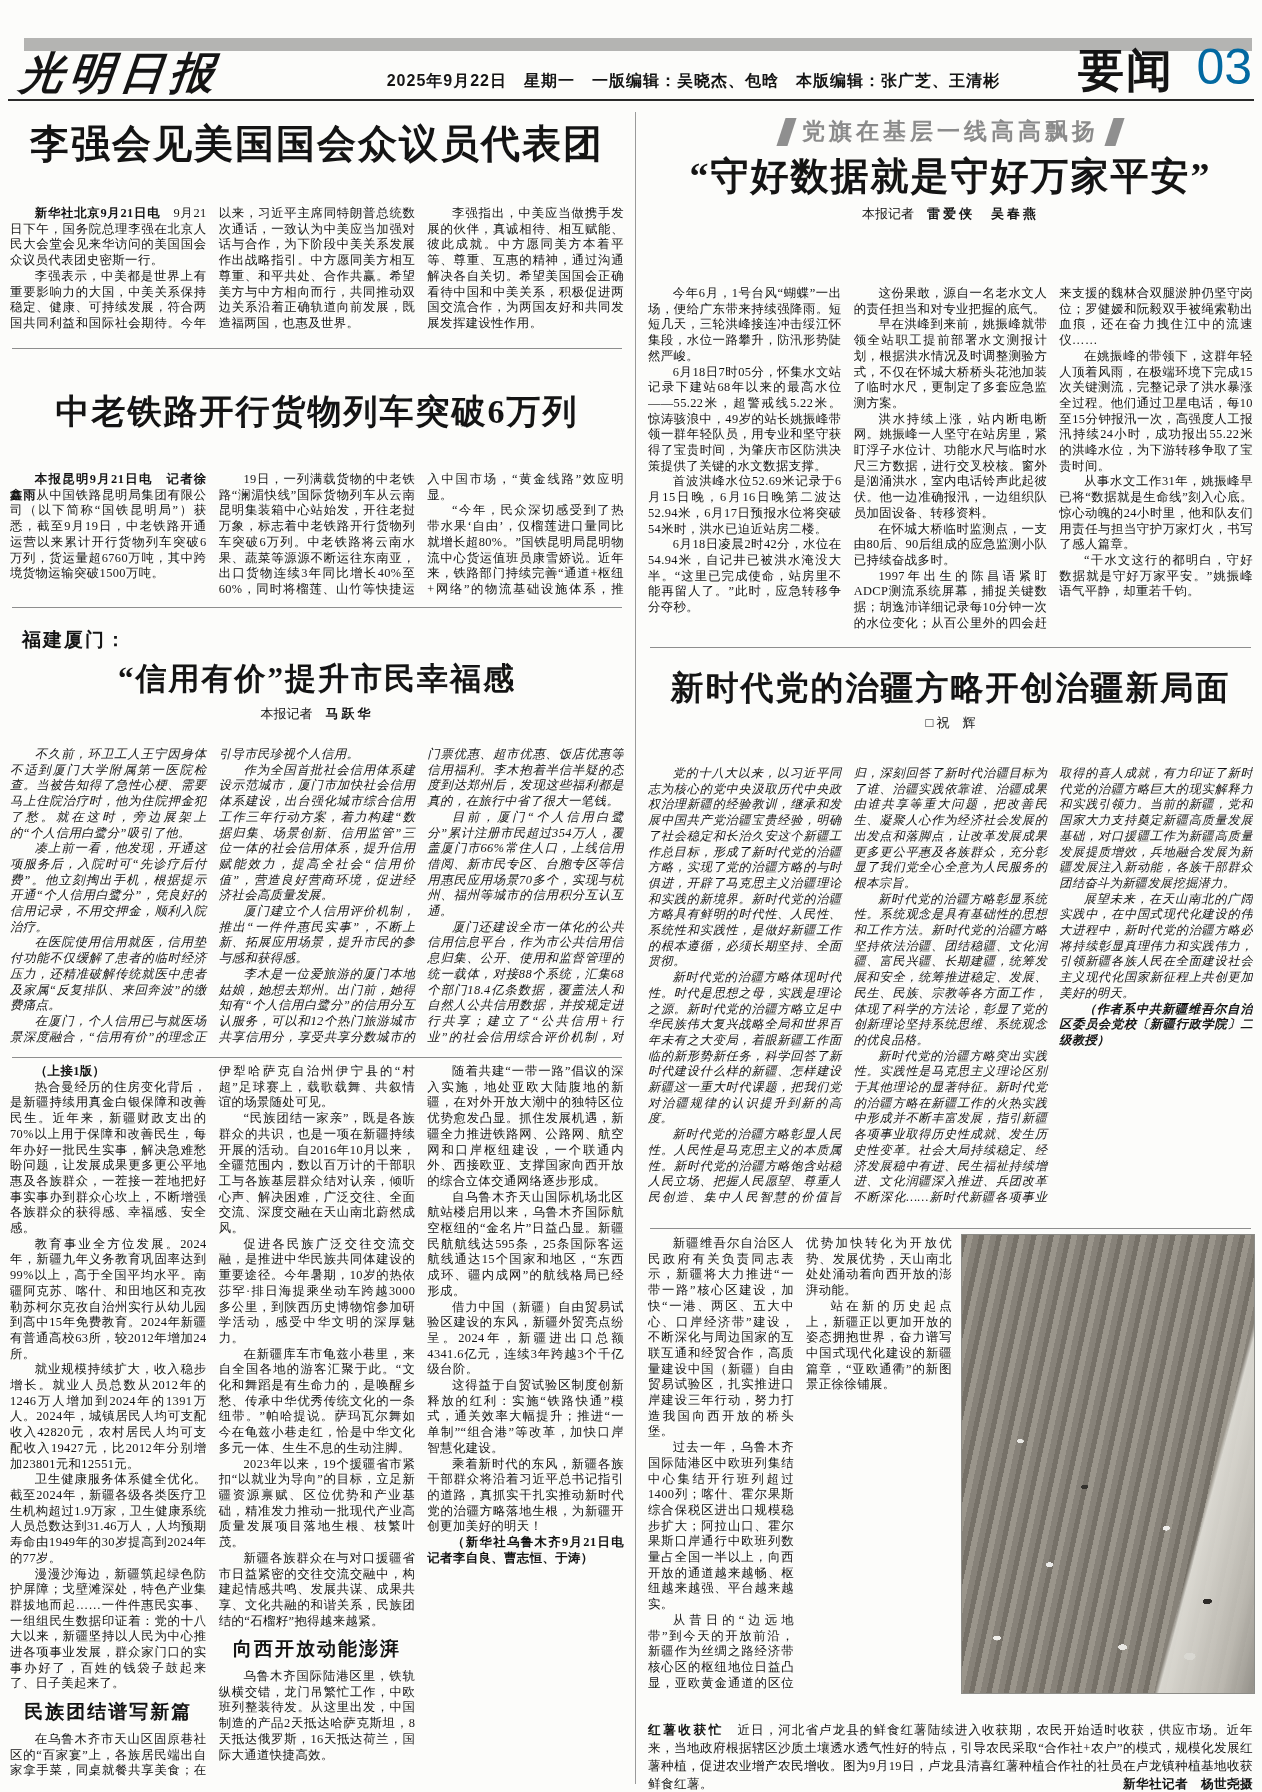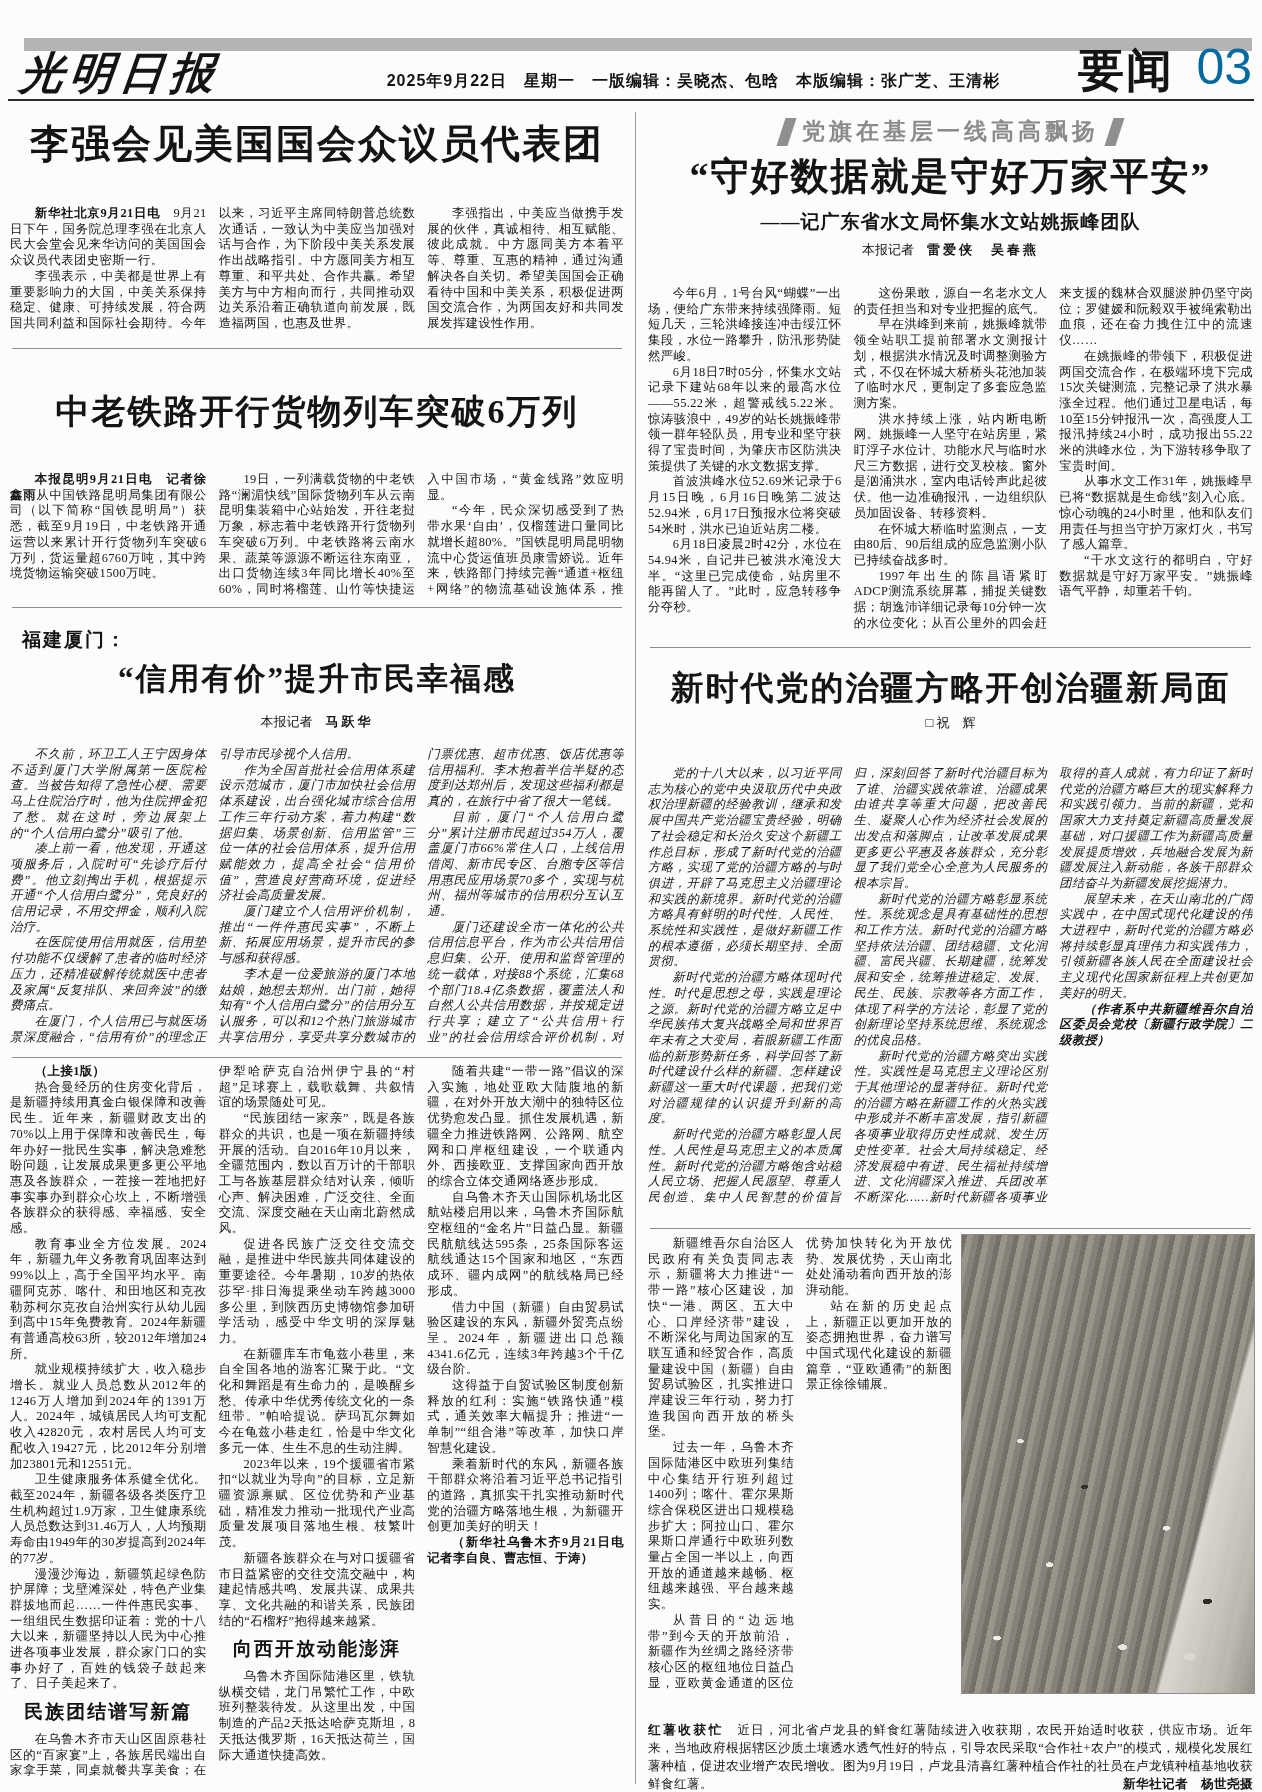--- a/index.html
+++ b/index.html
@@ -36,21 +36,21 @@
   
   .artA{position:absolute;left:0;right:0;top:4px;height:242px;}
   .artA .headline{font-size:39px;margin:18px 0 0;}
   .artA .body-cols{position:absolute;left:2px;right:2px;top:102px;height:138px;}
   .ruleA{top:248px;} .ruleB{top:507px;} .ruleC{top:957px;}
   .artB{position:absolute;left:0;right:0;top:254px;height:250px;}
   .artB .headline{font-size:34px;margin:38px 0 0;}
   .artB .body-cols{position:absolute;left:2px;right:2px;top:118px;height:130px;}
   .artC{position:absolute;left:0;right:0;top:513px;height:442px;}
   .kickerC{font-size:19px;font-weight:900;margin:14px 0 0 14px;letter-spacing:2px;}
-  .artC .headline{font-size:31px;margin:8px 0 16px;}
+  .artC .headline{font-size:31px;margin:8px 0 8px;}
   .artC .body-cols{position:absolute;left:2px;right:2px;top:134px;height:302px;font-style:italic;}
   .artD{position:absolute;left:2px;right:2px;top:964px;height:724px;}
   .artD .body-cols{height:724px;}
   
   .artE{position:absolute;left:0;right:0;top:6px;height:538px;}
   .kickerE{display:flex;justify-content:center;align-items:center;gap:10px;margin-top:10px;}
   .kbar{width:11px;height:28px;background:#8f8f8f;transform:skewX(-18deg);}
   .ktext{font-size:23px;font-weight:900;color:#8b8b8b;letter-spacing:4px;}
   .artE .headline{font-size:38px;margin:8px 0 0;}
   .subtitle{font-size:19px;font-weight:900;text-align:center;margin:10px 0 0;letter-spacing:1px;}
@@ -170,35 +170,34 @@
 
     <div class="half-r">
 
       <div class="artE">
         <div class="kickerE">
           <span class="kbar"></span>
           <span class="ktext">党旗在基层一线高高飘扬</span>
           <span class="kbar"></span>
         </div>
         <h1 class="headline">“守好数据就是守好万家平安”</h1>
-        <div class="subtitle">——记广东省水文局怀集水文站姚振峰团队</div>
         <p class="byline">
           <span>本报记者</span>　<b>雷爱侠　吴春燕</b>
         </p>
         <div class="body-cols c3">
           <p>今年6月，1号台风“蝴蝶”一出场，便给广东带来持续强降雨。短短几天，三轮洪峰接连冲击绥江怀集段，水位一路攀升，防汛形势陡然严峻。</p>
           <p>6月18日7时05分，怀集水文站记录下建站68年以来的最高水位——55.22米，超警戒线5.22米。惊涛骇浪中，49岁的站长姚振峰带领一群年轻队员，用专业和坚守获得了宝贵时间，为肇庆市区防洪决策提供了关键的水文数据支撑。</p>
           <p>首波洪峰水位52.69米记录于6月15日晚，6月16日晚第二波达52.94米，6月17日预报水位将突破54米时，洪水已迫近站房二楼。</p>
           <p>6月18日凌晨2时42分，水位在54.94米，自记井已被洪水淹没大半。“这里已完成使命，站房里不能再留人了。”此时，应急转移争分夺秒。</p>
           <p>这份果敢，源自一名老水文人的责任担当和对专业把握的底气。</p>
           <p>早在洪峰到来前，姚振峰就带领全站职工提前部署水文测报计划，根据洪水情况及时调整测验方式，不仅在怀城大桥桥头花池加装了临时水尺，更制定了多套应急监测方案。</p>
           <p>洪水持续上涨，站内断电断网。姚振峰一人坚守在站房里，紧盯浮子水位计、功能水尺与临时水尺三方数据，进行交叉校核。窗外是汹涌洪水，室内电话铃声此起彼伏。他一边准确报汛，一边组织队员加固设备、转移资料。</p>
           <p>在怀城大桥临时监测点，一支由80后、90后组成的应急监测小队已持续奋战多时。</p>
           <p>1997年出生的陈昌语紧盯ADCP测流系统屏幕，捕捉关键数据；胡逸沛详细记录每10分钟一次的水位变化；从百公里外的四会赶来支援的魏林合双腿淤肿仍坚守岗位；罗健嫒和阮毅双手被绳索勒出血痕，还在奋力拽住江中的流速仪……</p>
-          <p>在姚振峰的带领下，积极促进两国交流合作，在极端环境下完成15次关键测流，完整记录了洪水暴涨全过程。他们通过卫星电话，每10至15分钟报汛一次，高强度人工报汛持续24小时，成功报出55.22米的洪峰水位，为下游转移争取了宝贵时间。</p>
+          <p>在姚振峰的带领下，这群年轻人顶着风雨，在极端环境下完成15次关键测流，完整记录了洪水暴涨全过程。他们通过卫星电话，每10至15分钟报汛一次，高强度人工报汛持续24小时，成功报出55.22米的洪峰水位，为下游转移争取了宝贵时间。</p>
           <p>从事水文工作31年，姚振峰早已将“数据就是生命线”刻入心底。惊心动魄的24小时里，他和队友们用责任与担当守护万家灯火，书写了感人篇章。</p>
           <p>“干水文这行的都明白，守好数据就是守好万家平安。”姚振峰语气平静，却重若千钧。</p>
         </div>
       </div>
       <div class="hrule ruleE"></div>
 
       <div class="artF">
         <h1 class="headline">新时代党的治疆方略开创治疆新局面</h1>
         <p class="byline">□ 祝　辉</p>
         <div class="body-cols c3">

